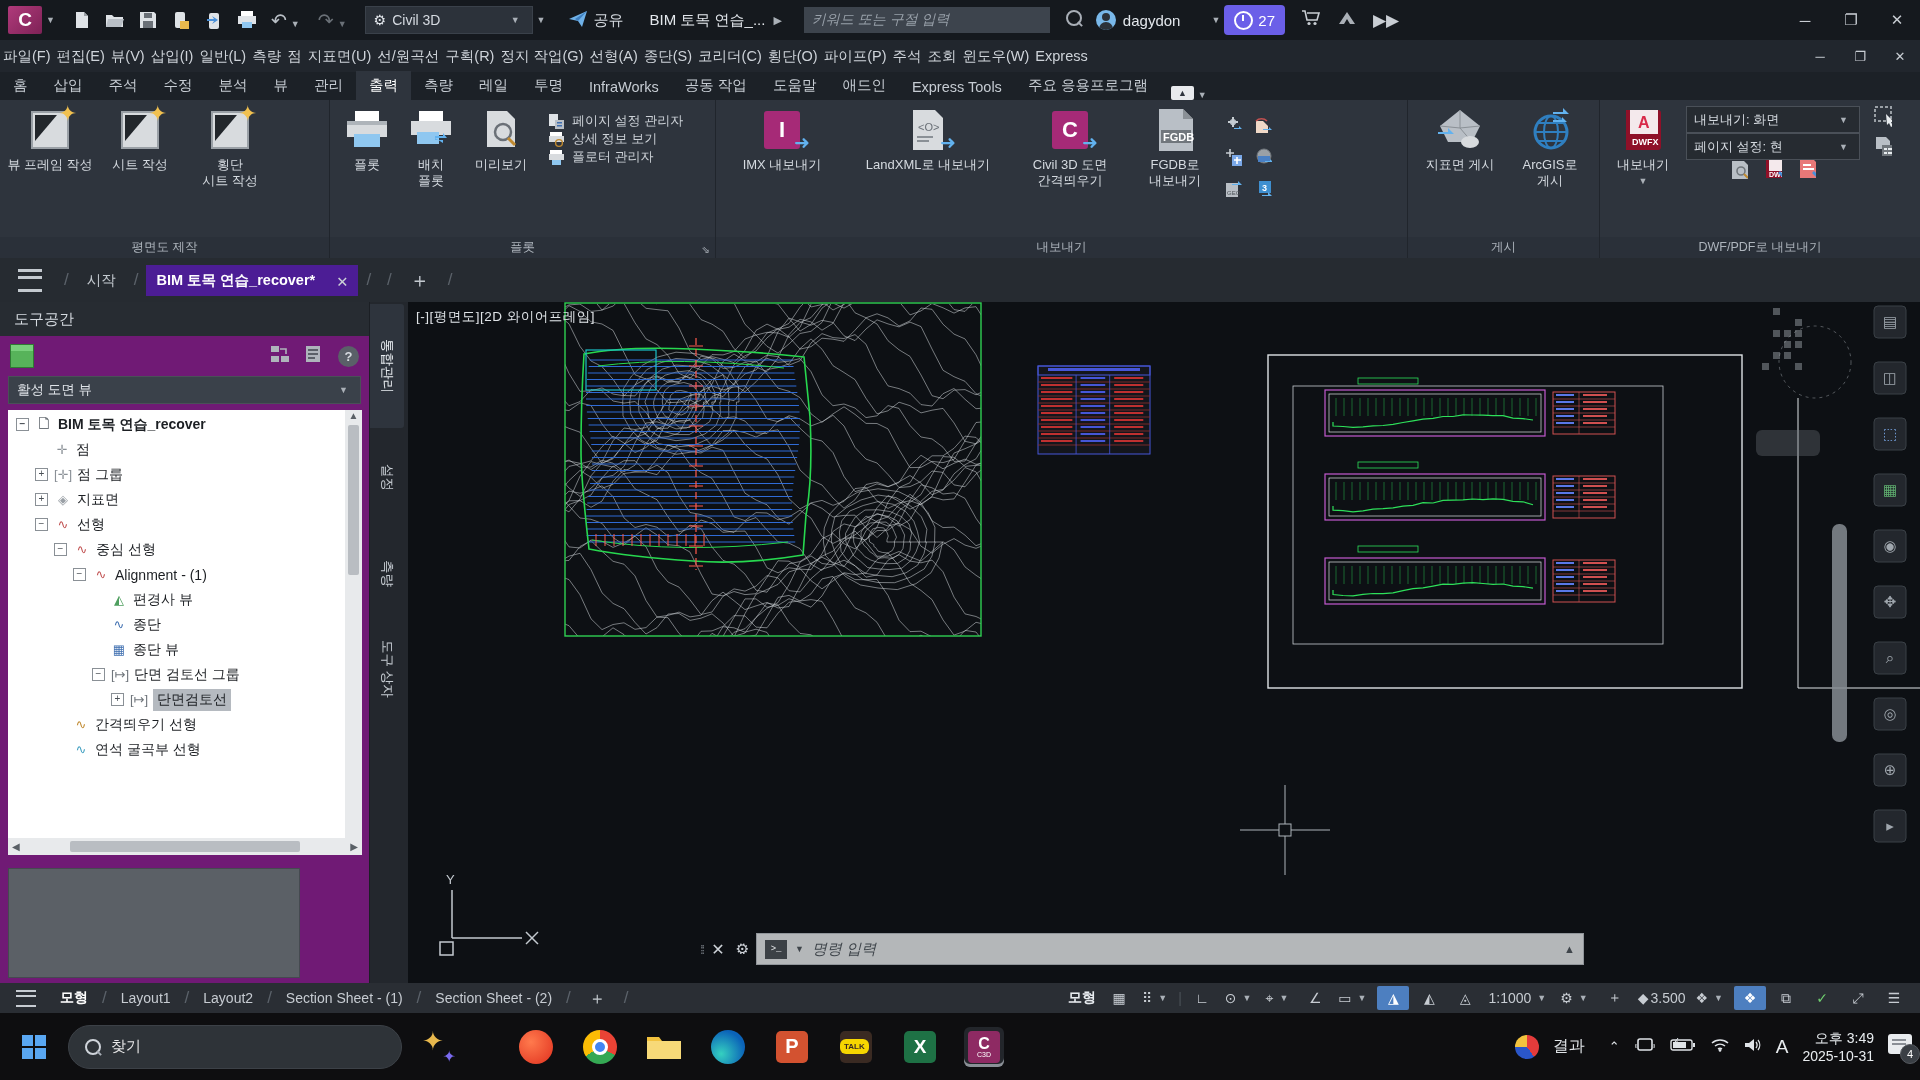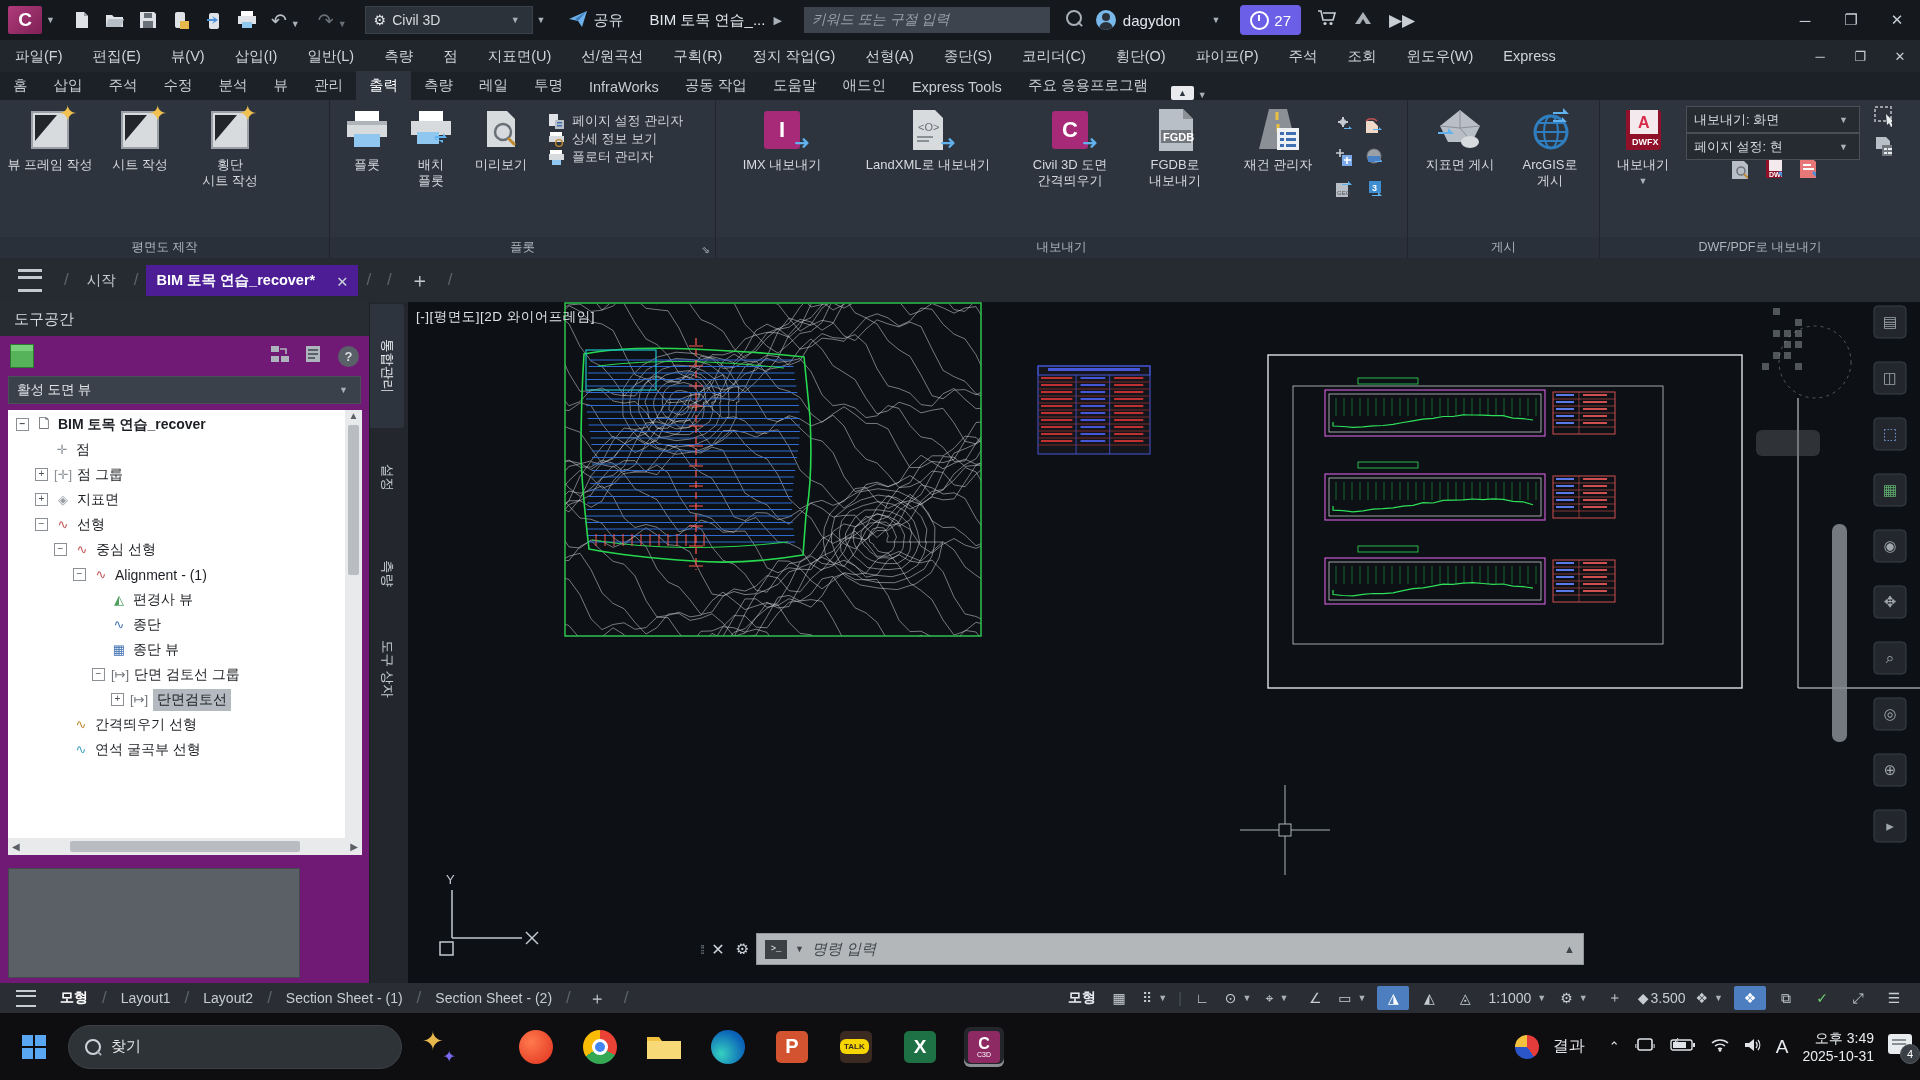--- a/index.html
+++ b/index.html
@@ -23,30 +23,30 @@
   .doctitle{margin-left:26px;color:#e3e7ec;font-size:15px;display:flex;gap:8px;align-items:center;}
   .search{display:flex;align-items:center;background:#3d444d;height:26px;width:230px;margin-left:22px;
           padding:0 8px;color:#99a1aa;font-style:italic;font-size:14px;}
   .lens{width:12px;height:12px;border:2px solid #a9afb7;border-radius:50%;position:relative;display:inline-block;}
   .lens:after{content:"";position:absolute;width:6px;height:2px;background:#a9afb7;transform:rotate(45deg);left:9px;top:11px;}
   .user{display:flex;align-items:center;gap:7px;margin-left:14px;color:#e3e7ec;}
   .avatar{width:20px;height:20px;border-radius:50%;background:#79b8ea;position:relative;overflow:hidden;}
   .avatar:before{content:"";position:absolute;left:6px;top:3px;width:8px;height:8px;border-radius:50%;background:#2c323a;}
   .avatar:after{content:"";position:absolute;left:3px;top:12px;width:14px;height:9px;border-radius:7px 7px 0 0;background:#2c323a;}
   .clockbadge{display:flex;align-items:center;gap:5px;background:#6b5fe8;border-radius:4px;height:30px;
-              padding:0 10px;color:#fff;margin-left:16px;font-size:15px;}
+              padding:0 10px;color:#fff;font-size:15px;}
   .ring{width:15px;height:15px;border:2px solid #fff;border-radius:50%;position:relative;}
   .ring:after{content:"";position:absolute;left:6px;top:2px;width:2px;height:6px;background:#fff;}
   .tbicon{margin-left:16px;color:#c9ced4;font-size:17px;}
   .winbtns{display:flex;margin-left:auto;}
   .winbtn{width:46px;height:40px;display:flex;align-items:center;justify-content:center;color:#c9ced4;font-size:15px;}
   
   #menubar{position:absolute;left:0;top:40px;width:1920px;height:32px;background:#21262d;
            display:flex;align-items:center;font-size:14.5px;color:#ced3d9;}
-  #menubar .mitem{padding:0 15px;white-space:nowrap;}
+  #menubar .mitem{padding:0 3px;white-space:nowrap;}
   #menubar .winbtn{height:32px;width:40px;font-size:13px;}
   
   #ribbontabs{position:absolute;left:0;top:72px;width:1920px;height:28px;background:#1c2127;
               display:flex;align-items:flex-end;font-size:14.5px;color:#c6ccd3;}
   .rtab{padding:5px 13px;white-space:nowrap;}
   .rtab.active{background:#2e343d;color:#fff;}
   .rtabbtn{margin-left:10px;background:#e8eaed;color:#2e343d;font-size:9px;padding:2px 7px;border-radius:2px;}
   
   #ribbon{position:absolute;left:0;top:100px;width:1920px;height:158px;background:#2e343d;display:flex;}
   .panel{position:relative;height:158px;border-right:1px solid #20252c;box-sizing:border-box;}
@@ -83,21 +83,21 @@
   #toolspace{position:absolute;left:0;top:302px;width:370px;height:681px;background:#701a75;
              border-right:1px solid #1b1f24;box-sizing:border-box;}
   .tshead{height:34px;display:flex;align-items:center;padding-left:14px;font-size:15px;color:#d6dbe1;background:#272c32;}
   .tstools{height:40px;display:flex;align-items:center;padding:0 10px;gap:12px;}
   .cube{width:22px;height:22px;background:#57b35a;border:1px solid #2f7a33;position:relative;}
   .cube:before{content:"";position:absolute;left:0;top:0;width:100%;height:6px;background:#79d07c;}
   .tsright{margin-left:auto;display:flex;gap:14px;align-items:center;color:#aeb4bb;font-size:16px;}
   .qmark{width:21px;height:21px;border-radius:50%;background:#5a6068;color:#d8dce1;display:flex;align-items:center;
          justify-content:center;font-size:13px;font-weight:bold;}
   .combo{margin:0 8px;height:26px;background:#3a414a;border:1px solid #4a5058;display:flex;align-items:center;
-         padding:0 8px;font-size:13.5px;color:#dfe3e8;justify-content:space-between;font-family:Liberation Serif, serif;}
+         padding:0 8px;font-size:13.5px;color:#dfe3e8;justify-content:space-between;}
   .treewrap{position:absolute;left:8px;top:108px;width:354px;height:428px;background:#fff;display:flex;}
   .tree{flex:1;overflow:hidden;padding-top:2px;}
   .trow{display:flex;align-items:center;height:25px;font-size:14px;color:#1c1f23;white-space:nowrap;}
   .trow.bold{font-weight:bold;}
   .exp{width:11px;height:11px;border:1px solid #8a9096;color:#4a5056;font-size:10px;line-height:9px;
        text-align:center;margin-right:5px;background:#fff;flex:none;}
   .noexp{width:12px;margin-right:5px;flex:none;}
   .ticon{width:20px;flex:none;text-align:center;font-size:13px;margin-right:4px;}
   .tsel{background:#b5bac0;padding:2px 4px;}
   .vscroll{width:17px;background:#e8eaec;display:flex;flex-direction:column;align-items:center;font-size:10px;color:#5a6066;}
@@ -443,36 +443,20 @@
           <span class="bicon">
               <svg width="40" height="44">
                 <path d="M4 1h24l10 10v32H4z" fill="#b9bfc6"></path>
                 <path d="M28 1l10 10H28z" fill="#8a9096"></path>
                 <rect x="6" y="22" width="30" height="13" fill="#70767c"></rect>
                 <text x="8" y="33" font-size="11" font-weight="bold" fill="#fff">FGDB</text>
               </svg>
             </span>
           <span class="lbl">FGDB로
 내보내기</span>
-        </div>
-        <div class="bigbtn" style="width:108px;">
-          <span class="bicon">
-              <svg width="46" height="44">
-                <path d="M14 1h18l10 40H4z" fill="#8a9096"></path>
-                <path d="M22 4v8M23 16v8" stroke="#e8c040" stroke-width="3"></path>
-                <rect x="22" y="20" width="22" height="22" fill="#eef1f3"></rect>
-                <rect x="25" y="24" width="4" height="3" fill="#3f6fb0"></rect>
-                <rect x="31" y="24" width="10" height="3" fill="#3f6fb0"></rect>
-                <rect x="25" y="30" width="4" height="3" fill="#3f6fb0"></rect>
-                <rect x="31" y="30" width="10" height="3" fill="#3f6fb0"></rect>
-                <rect x="25" y="36" width="4" height="3" fill="#3f6fb0"></rect>
-                <rect x="31" y="36" width="10" height="3" fill="#3f6fb0"></rect>
-              </svg>
-            </span>
-          <span class="lbl">재건 관리자</span>
         </div>
         <div class="smicongrid">
           <span class="mini">
               <svg width="20" height="20">
                 <path d="M9 2v10M4 7h10" stroke="#c6ccd2" stroke-width="2"></path>
                 <circle cx="9" cy="7" r="2.4" fill="none" stroke="#c6ccd2" stroke-width="1.4"></circle>
                 <path d="M10 14h8l-3-3v2h-5z" fill="#62b2ef"></path>
               </svg>
             </span>
           <span class="mini">

